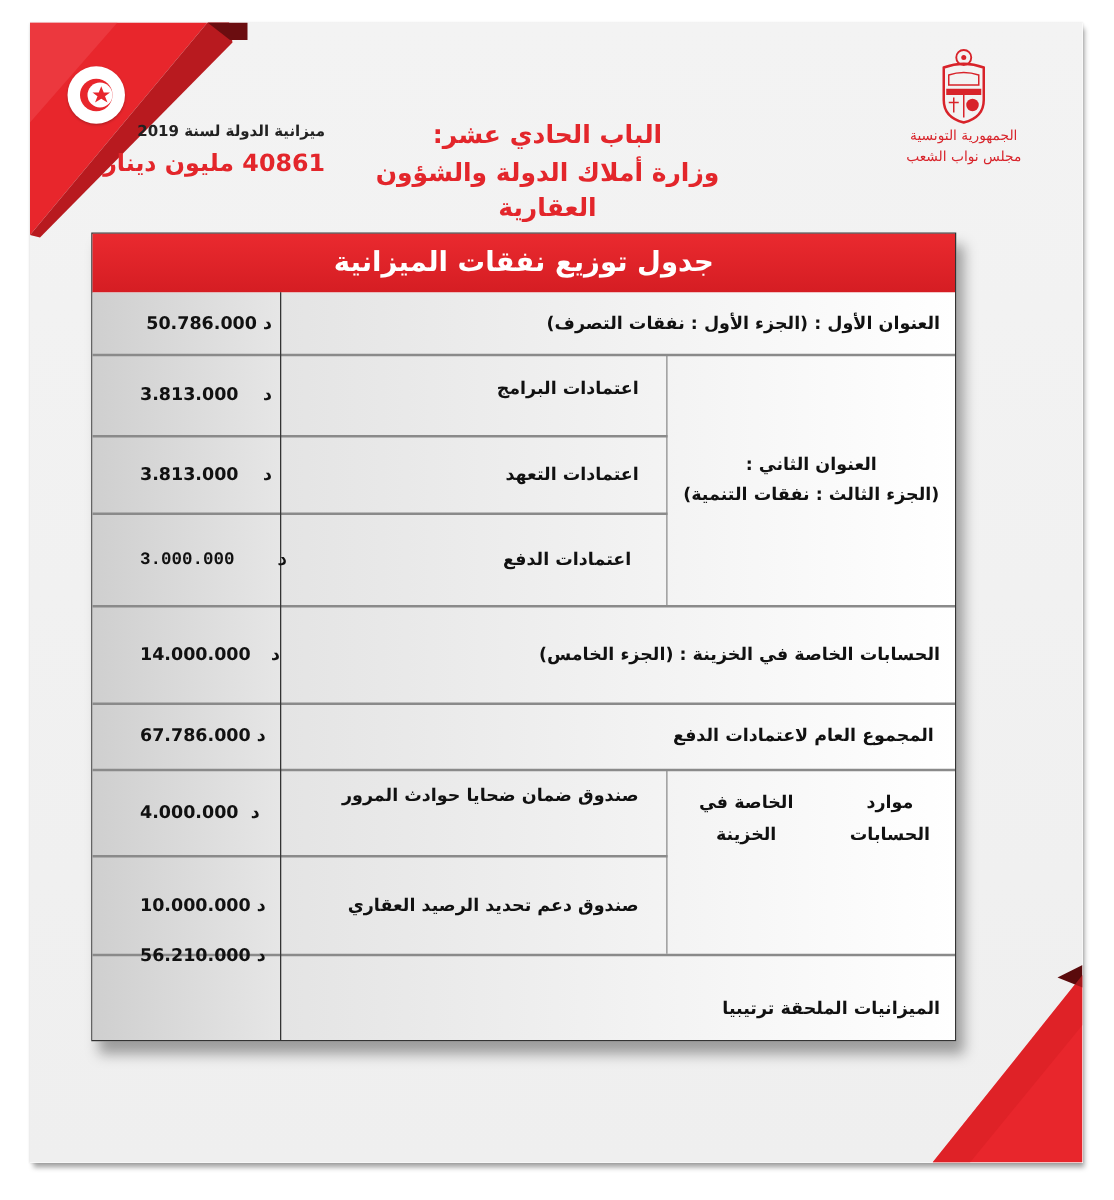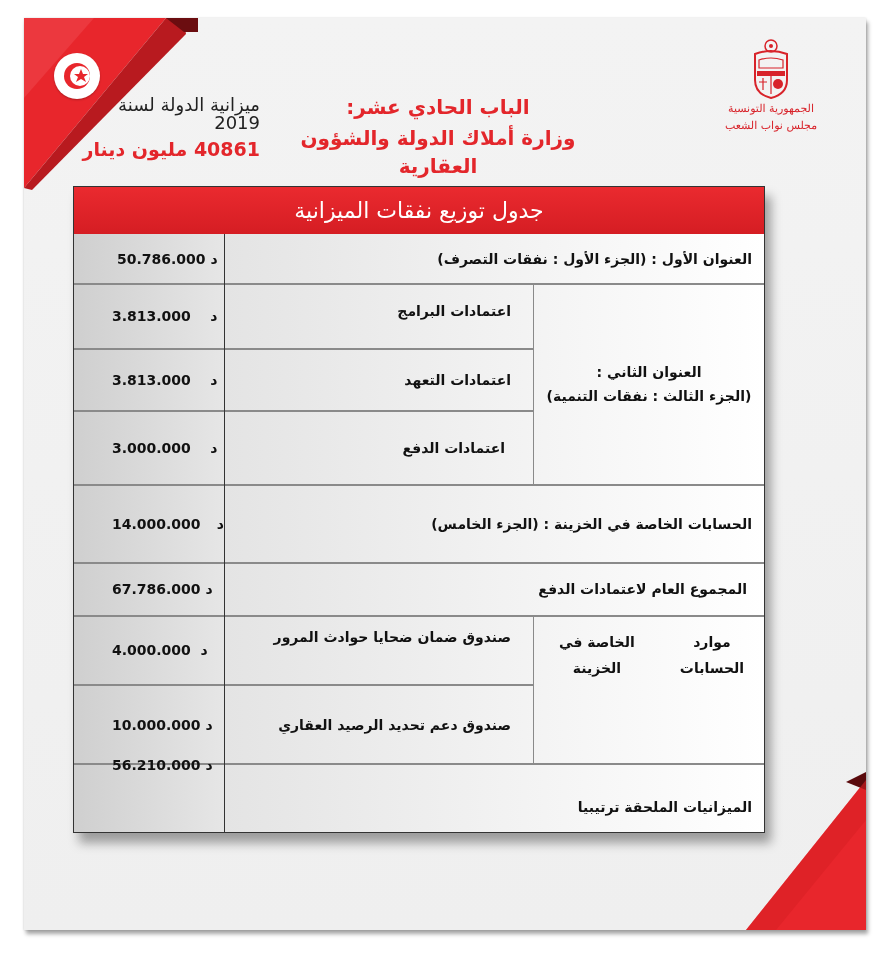--- a/index.html
+++ b/index.html
@@ -15,41 +15,41 @@
   
   .ribbon-tl { position: absolute; left: 0; top: 0; width: 180px; height: 175px; }
   .flag {
     position: absolute; left: 30px; top: 35px; width: 46px; height: 46px; border-radius: 50%;
     background: #ffffff; display: flex; align-items: center; justify-content: center;
     box-shadow: 0 1px 2px rgba(0,0,0,0.25);
   }
   .ribbon-br { position: absolute; right: 0; bottom: 0; width: 120px; height: 170px; }
 
   .budget-box { position: absolute; left: 80px; top: 96px; width: 180px; text-align: right; direction: rtl; }
-  .budget-year { font-size: 18px; font-weight: normal; color: #222; line-height: 18px; }
+  .budget-year { font-size: 12px; font-weight: bold; color: #222; line-height: 18px; }
   .budget-amount { font-size: 19px; font-weight: bold; color: #e3262b; line-height: 26px; margin-top: 4px; }
 
   .chapter-box { position: absolute; left: 268px; top: 94px; width: 340px; text-align: center; direction: rtl; }
   .chapter-title { font-size: 20px; font-weight: bold; color: #e3262b; line-height: 26px; }
   .chapter-ministry { font-size: 20px; font-weight: bold; color: #e3262b; line-height: 28px; margin-top: 4px; }
 
   .emblem-box { position: absolute; left: 716px; top: 36px; width: 110px; text-align: center; direction: rtl; }
   .emblem-box svg { display: block; margin: 0 auto; }
   .emblem-line { font-family: "DejaVu Serif", serif; font-size: 11px; color: #d8232a; line-height: 17px; }
 
   
   .table-wrap {
     position: absolute; left: 73px; top: 186px; width: 690px; height: 645px;
     border: 1px solid #333; background: #fff;
     box-shadow: 6px 10px 10px rgba(0,0,0,0.35);
   }
   .table-header {
     position: absolute; left: 0; top: 0; width: 690px; height: 47px;
     background: linear-gradient(180deg, #ea2a2f 0%, #d51d23 100%);
-    color: #fff; font-size: 22px; font-weight: normal; display: flex; align-items: center; justify-content: center;
+    color: #fff; font-size: 22px; font-weight: bold; display: flex; align-items: center; justify-content: center;
     direction: rtl;
   }
   .col-amount {
     position: absolute; left: 0; width: 150px;
     background: linear-gradient(90deg, #cfcfcf 0%, #e6e6e6 100%);
     border-right: 1px solid #333;
   }
   .row-line { position: absolute; left: 0; width: 690px; height: 2px; background: #8a8a8a; }
   .cell { position: absolute; display: flex; align-items: center; direction: rtl; font-size: 14px; font-weight: bold; color: #111; }
   .amount { position: absolute; left: 0; width: 150px; display: flex; align-items: center; justify-content: flex-start; font-size: 14px; font-weight: bold; color: #111; box-sizing: border-box; padding-left: 38px; }
@@ -137,21 +137,21 @@
       <div>العنوان الثاني :</div>
       <div>(الجزء الثالث : نفقات التنمية)</div>
     </div>
     <div class="cell" style="top:100px; left:151px; width:286px; height:48px; justify-content:flex-start;">اعتمادات البرامج</div>
     <div class="amount" style="top:97px; height:64px;"><span>3.813.000</span>&nbsp;&nbsp;&nbsp;&nbsp;<span>د</span></div>
 
     <div class="cell" style="top:163px; left:151px; width:286px; height:60px; justify-content:flex-start;">اعتمادات التعهد</div>
     <div class="amount" style="top:163px; height:60px;"><span>3.813.000</span>&nbsp;&nbsp;&nbsp;&nbsp;<span>د</span></div>
 
     <div class="cell" style="top:225px; left:151px; width:280px; height:72px; justify-content:flex-start;">اعتمادات الدفع</div>
-    <div class="amount" style="top:225px; height:72px;"><span>3.000.000</span>&nbsp;&nbsp;&nbsp;&nbsp;<span>د</span></div>
+    <div class="amount" style="top:225px; height:72px;font-family:Liberation Mono, monospace;"><span>3.000.000</span>&nbsp;&nbsp;&nbsp;&nbsp;<span>د</span></div>
 
     <div class="cell" style="top:298px; left:151px; width:527px; height:77px; justify-content:flex-start;">الحسابات الخاصة في الخزينة : (الجزء الخامس)</div>
     <div class="amount" style="top:298px; height:77px;justify-content:space-between;"><span>14.000.000</span>&nbsp;<span>د</span></div>
 
     <div class="cell" style="top:376px; left:151px; width:522px; height:52px; justify-content:flex-start;">المجموع العام لاعتمادات الدفع</div>
     <div class="amount" style="top:376px; height:52px;"><span>67.786.000</span>&nbsp;<span>د</span></div>
 
     <div class="cell" style="top:432px; left:460px; width:230px; height:72px; justify-content:center; align-items:center; text-align:center; line-height:26px;">
       <div>موارد الحسابات</div>
       <div>الخاصة في الخزينة</div>

